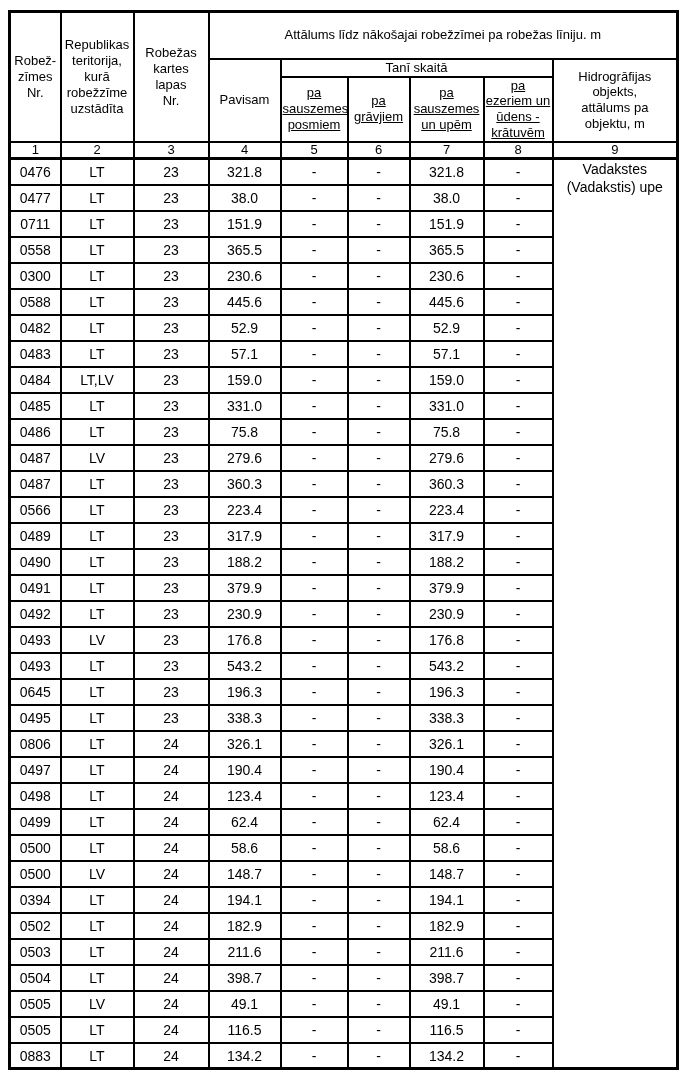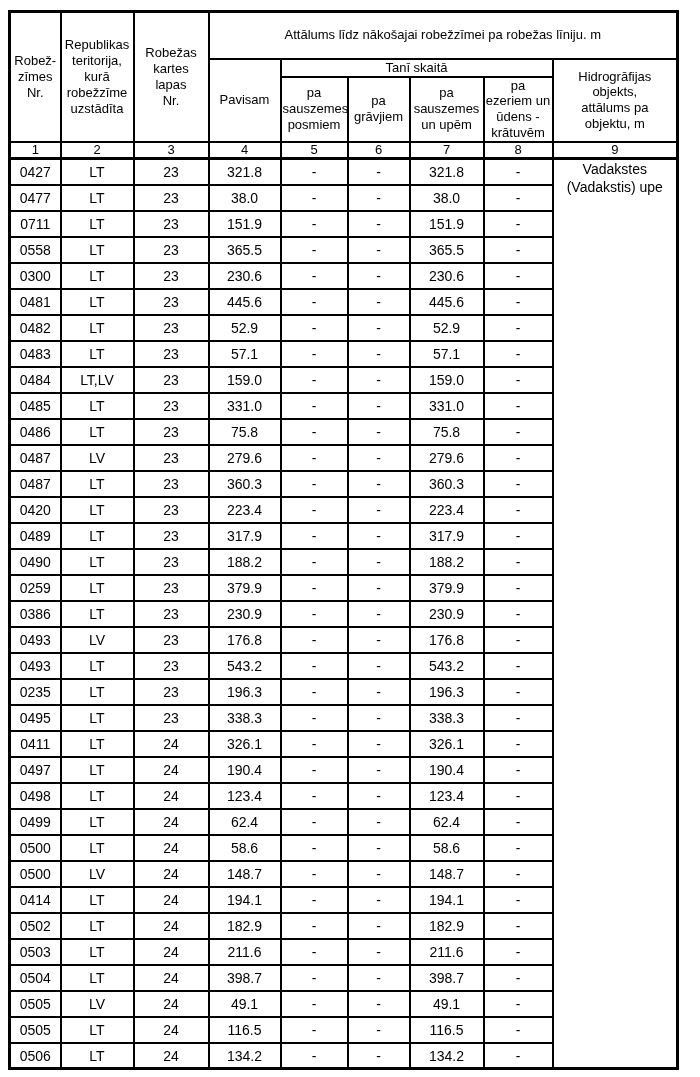--- a/index.html
+++ b/index.html
@@ -33,21 +33,21 @@
     font-weight: 400;
     overflow: hidden;
   }
   thead th {
     font-size: 13px;
     line-height: 1.22;
     white-space: pre-line;
   }
   tr.rowA { height: 47px; }
   tr.rowB { height: 18px; }
-  tr.rowC { height: 62px; }
+  tr.rowC { height: 62px; text-decoration: underline; }
   tr.numrow { height: 17px; }
   tr.numrow td {
     font-size: 13px;
     line-height: 1.1;
     border-bottom: 3px solid #000000;
   }
   tr.datarow { height: 26px; }
   tr.datarow td { font-size: 14px; }
   td.hydro {
     vertical-align: top;
@@ -117,21 +117,21 @@
         <td>4</td>
         <td>5</td>
         <td>6</td>
         <td>7</td>
         <td>8</td>
         <td>9</td>
       </tr>
     </thead>
     <tbody>
         <tr class="datarow">
-          <td>0427</td>
+          <td>0476</td>
           <td>LT</td>
           <td>23</td>
           <td>321.8</td>
           <td>-</td>
           <td>-</td>
           <td>321.8</td>
           <td>-</td>
           <td class="hydro" rowspan="35">Vadakstes
 (Vadakstis) upe</td>
         </tr>
@@ -169,21 +169,21 @@
           <td>0300</td>
           <td>LT</td>
           <td>23</td>
           <td>230.6</td>
           <td>-</td>
           <td>-</td>
           <td>230.6</td>
           <td>-</td>
         </tr>
         <tr class="datarow">
-          <td>0481</td>
+          <td>0588</td>
           <td>LT</td>
           <td>23</td>
           <td>445.6</td>
           <td>-</td>
           <td>-</td>
           <td>445.6</td>
           <td>-</td>
         </tr>
         <tr class="datarow">
           <td>0482</td>
@@ -249,21 +249,21 @@
           <td>0487</td>
           <td>LT</td>
           <td>23</td>
           <td>360.3</td>
           <td>-</td>
           <td>-</td>
           <td>360.3</td>
           <td>-</td>
         </tr>
         <tr class="datarow">
-          <td>0420</td>
+          <td>0566</td>
           <td>LT</td>
           <td>23</td>
           <td>223.4</td>
           <td>-</td>
           <td>-</td>
           <td>223.4</td>
           <td>-</td>
         </tr>
         <tr class="datarow">
           <td>0489</td>
@@ -279,31 +279,31 @@
           <td>0490</td>
           <td>LT</td>
           <td>23</td>
           <td>188.2</td>
           <td>-</td>
           <td>-</td>
           <td>188.2</td>
           <td>-</td>
         </tr>
         <tr class="datarow">
-          <td>0259</td>
+          <td>0491</td>
           <td>LT</td>
           <td>23</td>
           <td>379.9</td>
           <td>-</td>
           <td>-</td>
           <td>379.9</td>
           <td>-</td>
         </tr>
         <tr class="datarow">
-          <td>0386</td>
+          <td>0492</td>
           <td>LT</td>
           <td>23</td>
           <td>230.9</td>
           <td>-</td>
           <td>-</td>
           <td>230.9</td>
           <td>-</td>
         </tr>
         <tr class="datarow">
           <td>0493</td>
@@ -319,41 +319,41 @@
           <td>0493</td>
           <td>LT</td>
           <td>23</td>
           <td>543.2</td>
           <td>-</td>
           <td>-</td>
           <td>543.2</td>
           <td>-</td>
         </tr>
         <tr class="datarow">
-          <td>0235</td>
+          <td>0645</td>
           <td>LT</td>
           <td>23</td>
           <td>196.3</td>
           <td>-</td>
           <td>-</td>
           <td>196.3</td>
           <td>-</td>
         </tr>
         <tr class="datarow">
           <td>0495</td>
           <td>LT</td>
           <td>23</td>
           <td>338.3</td>
           <td>-</td>
           <td>-</td>
           <td>338.3</td>
           <td>-</td>
         </tr>
         <tr class="datarow">
-          <td>0411</td>
+          <td>0806</td>
           <td>LT</td>
           <td>24</td>
           <td>326.1</td>
           <td>-</td>
           <td>-</td>
           <td>326.1</td>
           <td>-</td>
         </tr>
         <tr class="datarow">
           <td>0497</td>
@@ -399,21 +399,21 @@
           <td>0500</td>
           <td>LV</td>
           <td>24</td>
           <td>148.7</td>
           <td>-</td>
           <td>-</td>
           <td>148.7</td>
           <td>-</td>
         </tr>
         <tr class="datarow">
-          <td>0414</td>
+          <td>0394</td>
           <td>LT</td>
           <td>24</td>
           <td>194.1</td>
           <td>-</td>
           <td>-</td>
           <td>194.1</td>
           <td>-</td>
         </tr>
         <tr class="datarow">
           <td>0502</td>
@@ -459,21 +459,21 @@
           <td>0505</td>
           <td>LT</td>
           <td>24</td>
           <td>116.5</td>
           <td>-</td>
           <td>-</td>
           <td>116.5</td>
           <td>-</td>
         </tr>
         <tr class="datarow">
-          <td>0506</td>
+          <td>0883</td>
           <td>LT</td>
           <td>24</td>
           <td>134.2</td>
           <td>-</td>
           <td>-</td>
           <td>134.2</td>
           <td>-</td>
         </tr>
       </tbody>
   </table>

